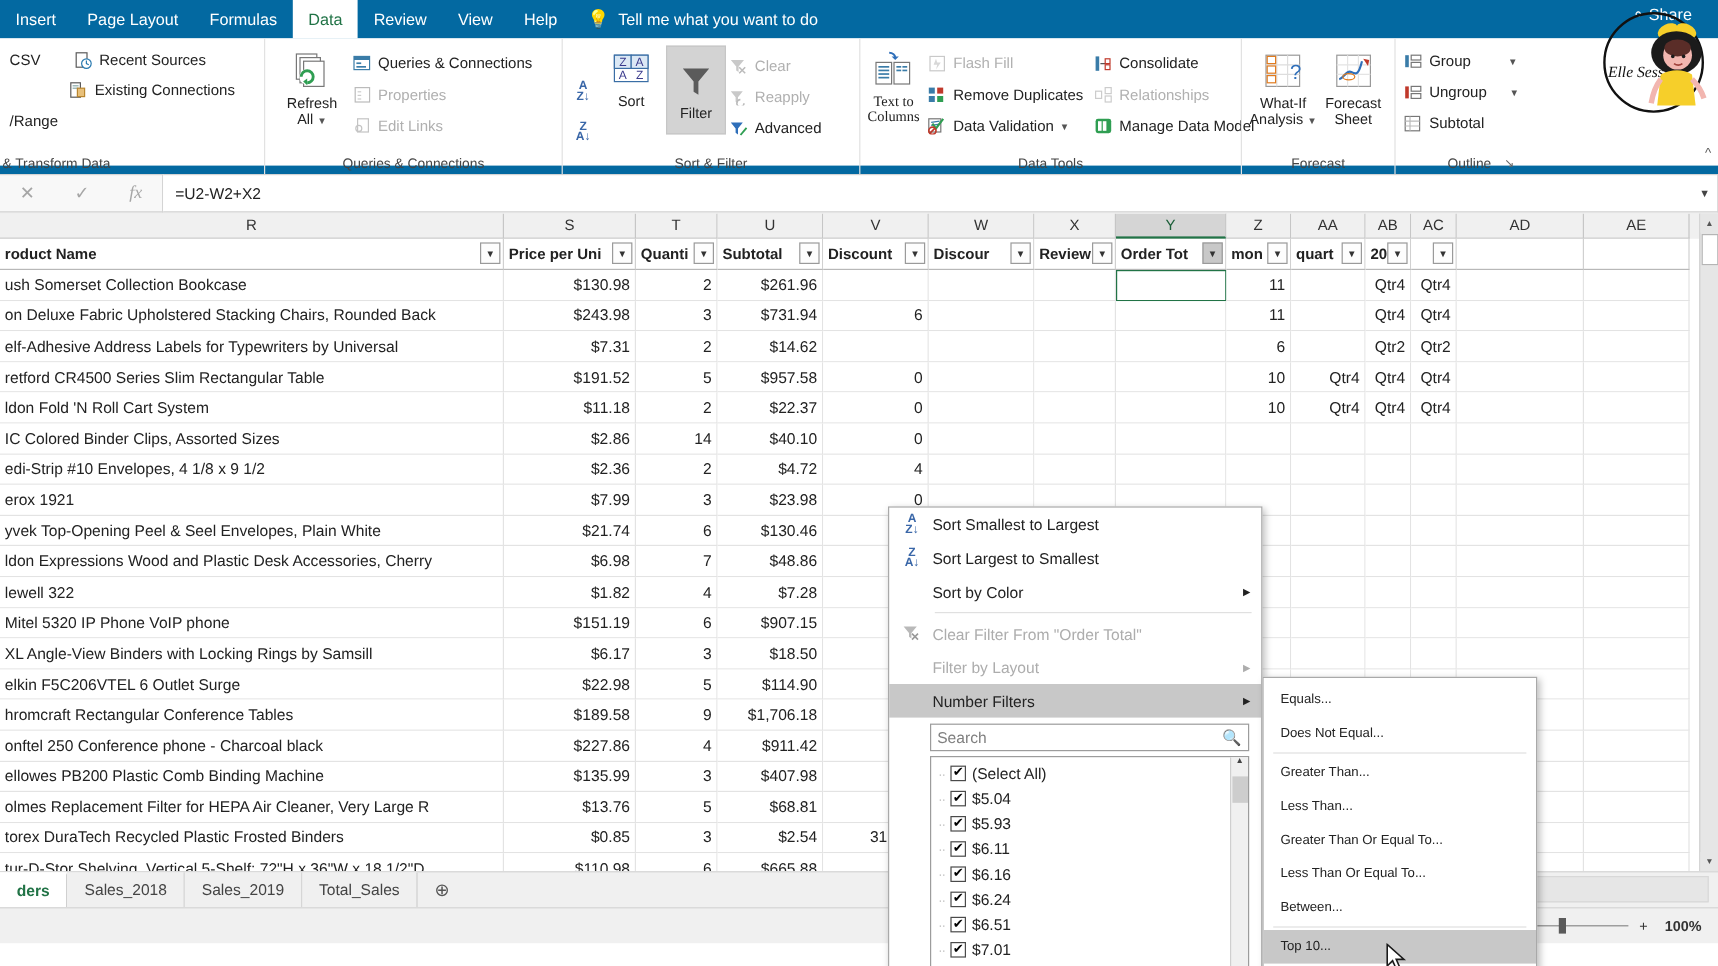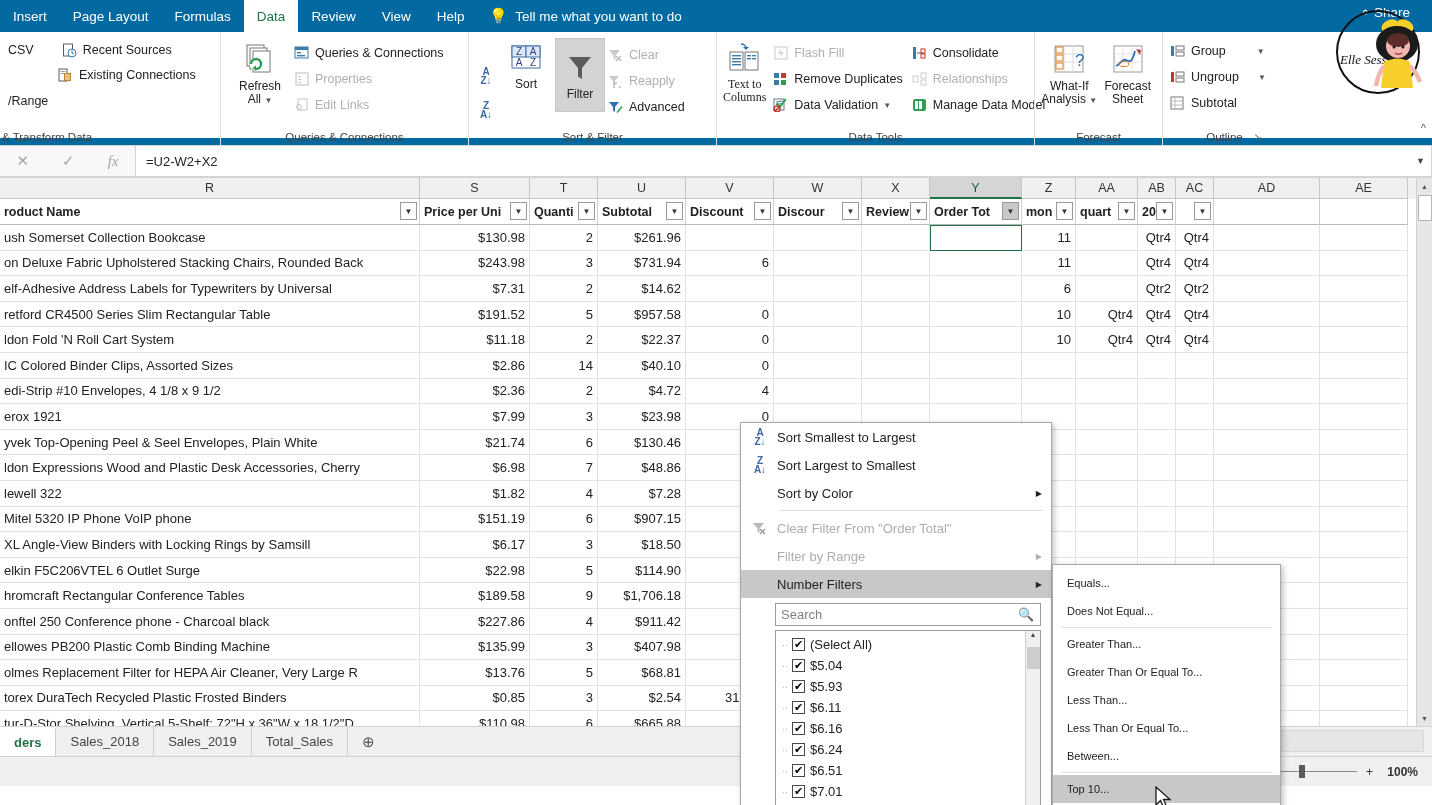--- a/index.html
+++ b/index.html
@@ -975,21 +975,21 @@
       <span class="sortico">
         <svg width="16" height="14" viewBox="0 0 16 14">
             <path d="M1 2h11l-4.5 5.5V12l-2-1.3V7.5z" fill="#b9b9b9"></path>
             <path d="M8 8l5 5M13 8l-5 5" stroke="#999" stroke-width="1.3"></path>
           </svg>
       </span>
       <span class="mtxt">Clear Filter From "Order Total"</span>
     </div>
     <div class="mi dis">
       <span class="sortico"></span>
-      <span class="mtxt">Filter by Range</span>
+      <span class="mtxt">Filter by Layout</span>
       <span class="arrow">▶</span>
     </div>
     <div class="mi hl">
       <span class="sortico"></span>
       <span class="mtxt">Number Filters</span>
       <span class="arrow">▶</span>
     </div>
     <div id="searchbox">
       <span>Search</span>
       <span class="mag">🔍</span>
@@ -1045,22 +1045,22 @@
       </div>
     </div>
 
   </div>
 
   <div id="nsub">
       <div class="ni">Equals...</div>
       <div class="ni">Does Not Equal...</div>
       <div class="nsep"></div>
       <div class="ni">Greater Than...</div>
+      <div class="ni">Less Than...</div>
       <div class="ni">Greater Than Or Equal To...</div>
-      <div class="ni">Less Than...</div>
       <div class="ni">Less Than Or Equal To...</div>
       <div class="ni">Between...</div>
       <div class="nsep"></div>
       <div class="ni hl">Top 10...</div>
       <div class="ni">Above Average</div>
     </div>
 
   <div id="cursor">
     <svg width="18" height="26" viewBox="0 0 18 26">
       <path d="M1 1l0 18 4.5-4.5 3 7 3-1.4-3-6.6 6.5 0z" fill="#fff" stroke="#1a1a1a" stroke-width="1.3"></path>

